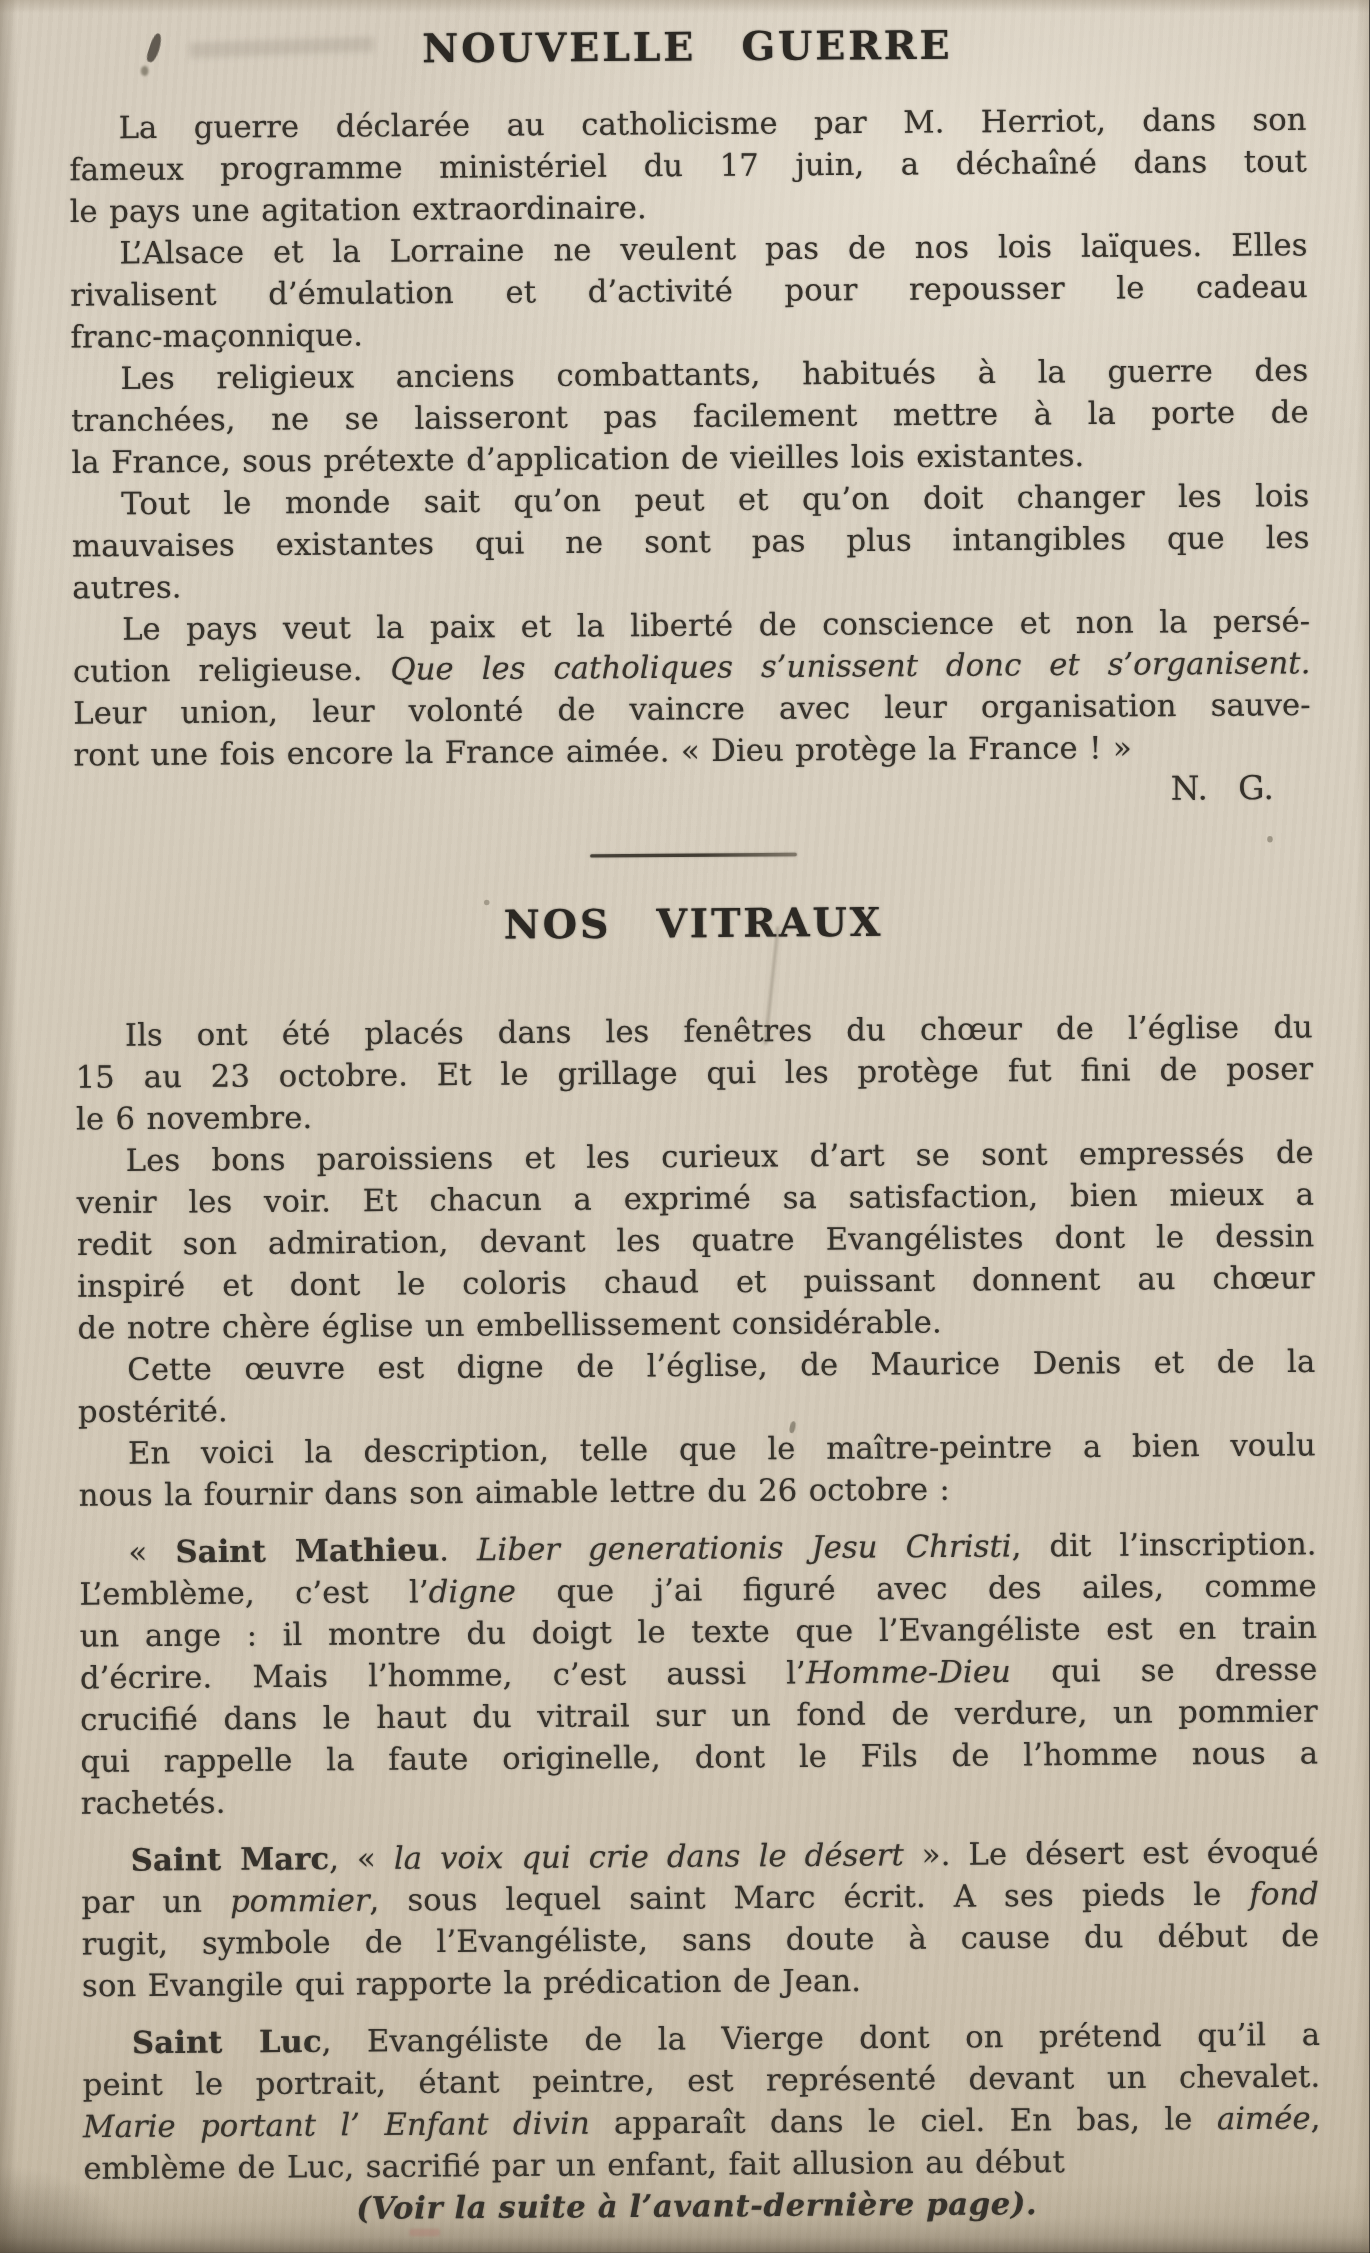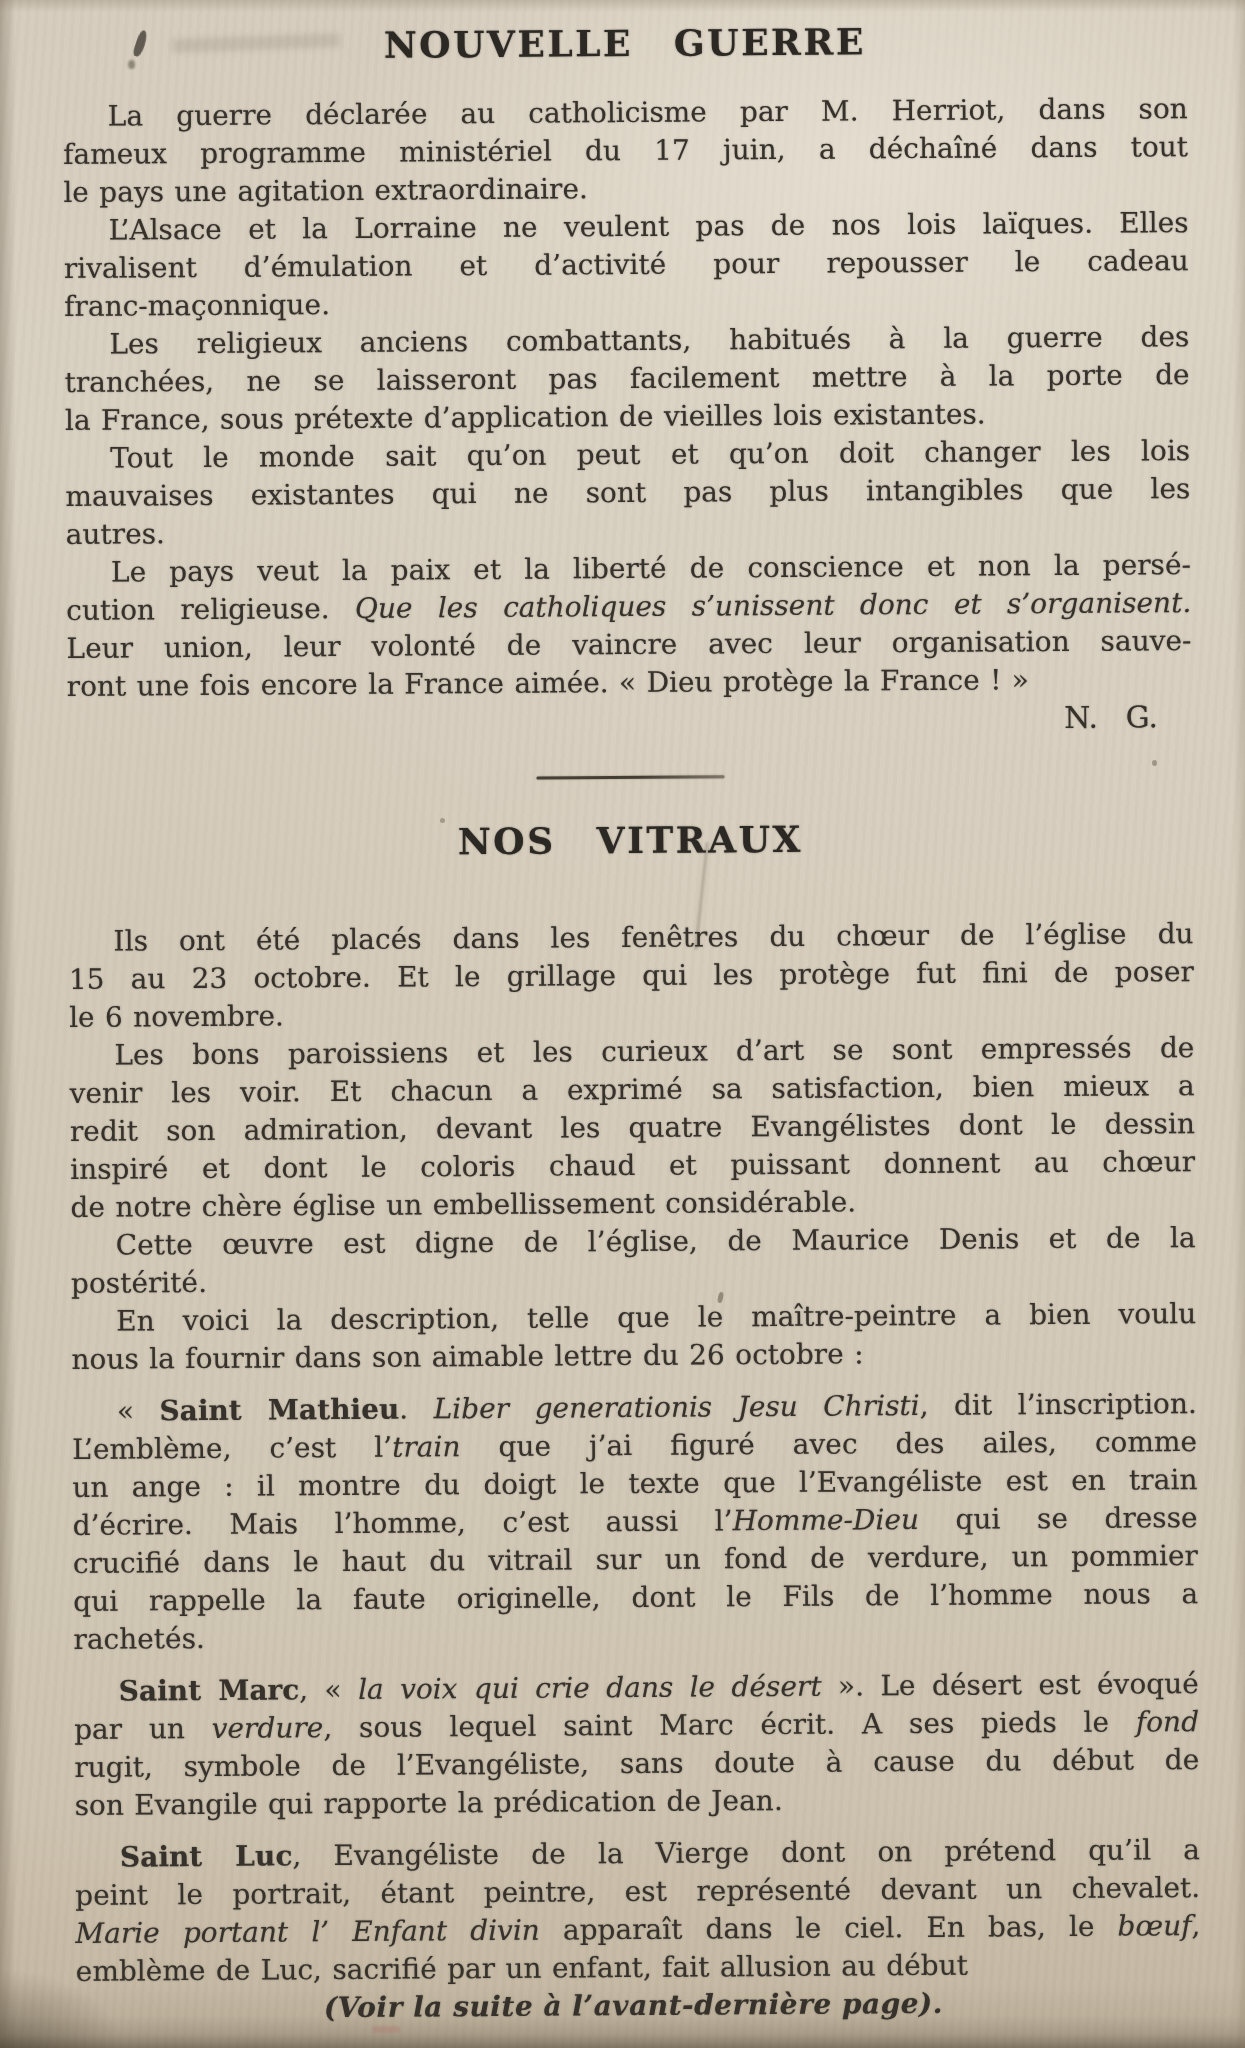--- a/index.html
+++ b/index.html
@@ -136,37 +136,37 @@
           <div class="para">
             <div class="tl fi">Cette œuvre est digne de l’église, de Maurice Denis et de la</div>
             <div class="tl pl">postérité.</div>
           </div>
           <div class="para">
             <div class="tl fi">En voici la description, telle que le maître-peintre a bien voulu</div>
             <div class="tl pl">nous la fournir dans son aimable lettre du 26 octobre :</div>
           </div>
           <div class="para spaced">
             <div class="tl fi">« <b>Saint Mathieu</b>. <i>Liber generationis Jesu Christi</i>, dit l’inscription.</div>
-            <div class="tl">L’emblème, c’est l’<i>train</i> que j’ai figuré avec des ailes, comme</div>
+            <div class="tl">L’emblème, c’est l’<i>digne</i> que j’ai figuré avec des ailes, comme</div>
             <div class="tl">un ange : il montre du doigt le texte que l’Evangéliste est en train</div>
             <div class="tl">d’écrire. Mais l’homme, c’est aussi l’<i>Homme-Dieu</i> qui se dresse</div>
             <div class="tl">crucifié dans le haut du vitrail sur un fond de verdure, un pommier</div>
             <div class="tl">qui rappelle la faute originelle, dont le Fils de l’homme nous a</div>
             <div class="tl pl">rachetés.</div>
           </div>
           <div class="para spaced">
             <div class="tl fi"><b>Saint Marc</b>, « <i>la voix qui crie dans le désert</i> ». Le désert est évoqué</div>
-            <div class="tl">par un <i>verdure</i>, sous lequel saint Marc écrit. A ses pieds le <i>fond</i></div>
+            <div class="tl">par un <i>pommier</i>, sous lequel saint Marc écrit. A ses pieds le <i>fond</i></div>
             <div class="tl">rugit, symbole de l’Evangéliste, sans doute à cause du début de</div>
             <div class="tl pl">son Evangile qui rapporte la prédication de Jean.</div>
           </div>
           <div class="para spaced">
             <div class="tl fi"><b>Saint Luc</b>, Evangéliste de la Vierge dont on prétend qu’il a</div>
             <div class="tl">peint le portrait, étant peintre, est représenté devant un chevalet.</div>
-            <div class="tl"><i>Marie portant l’ Enfant divin</i> apparaît dans le ciel. En bas, le <i>bœuf</i>,</div>
+            <div class="tl"><i>Marie portant l’ Enfant divin</i> apparaît dans le ciel. En bas, le <i>aimée</i>,</div>
             <div class="tl pl">emblème de Luc, sacrifié par un enfant, fait allusion au début</div>
           </div>
         </div>
       <div class="footnote"><i>(Voir la suite à l’avant-dernière page).</i></div>
     </section>
 
   </div>
 </main>
 
 </body></html>

